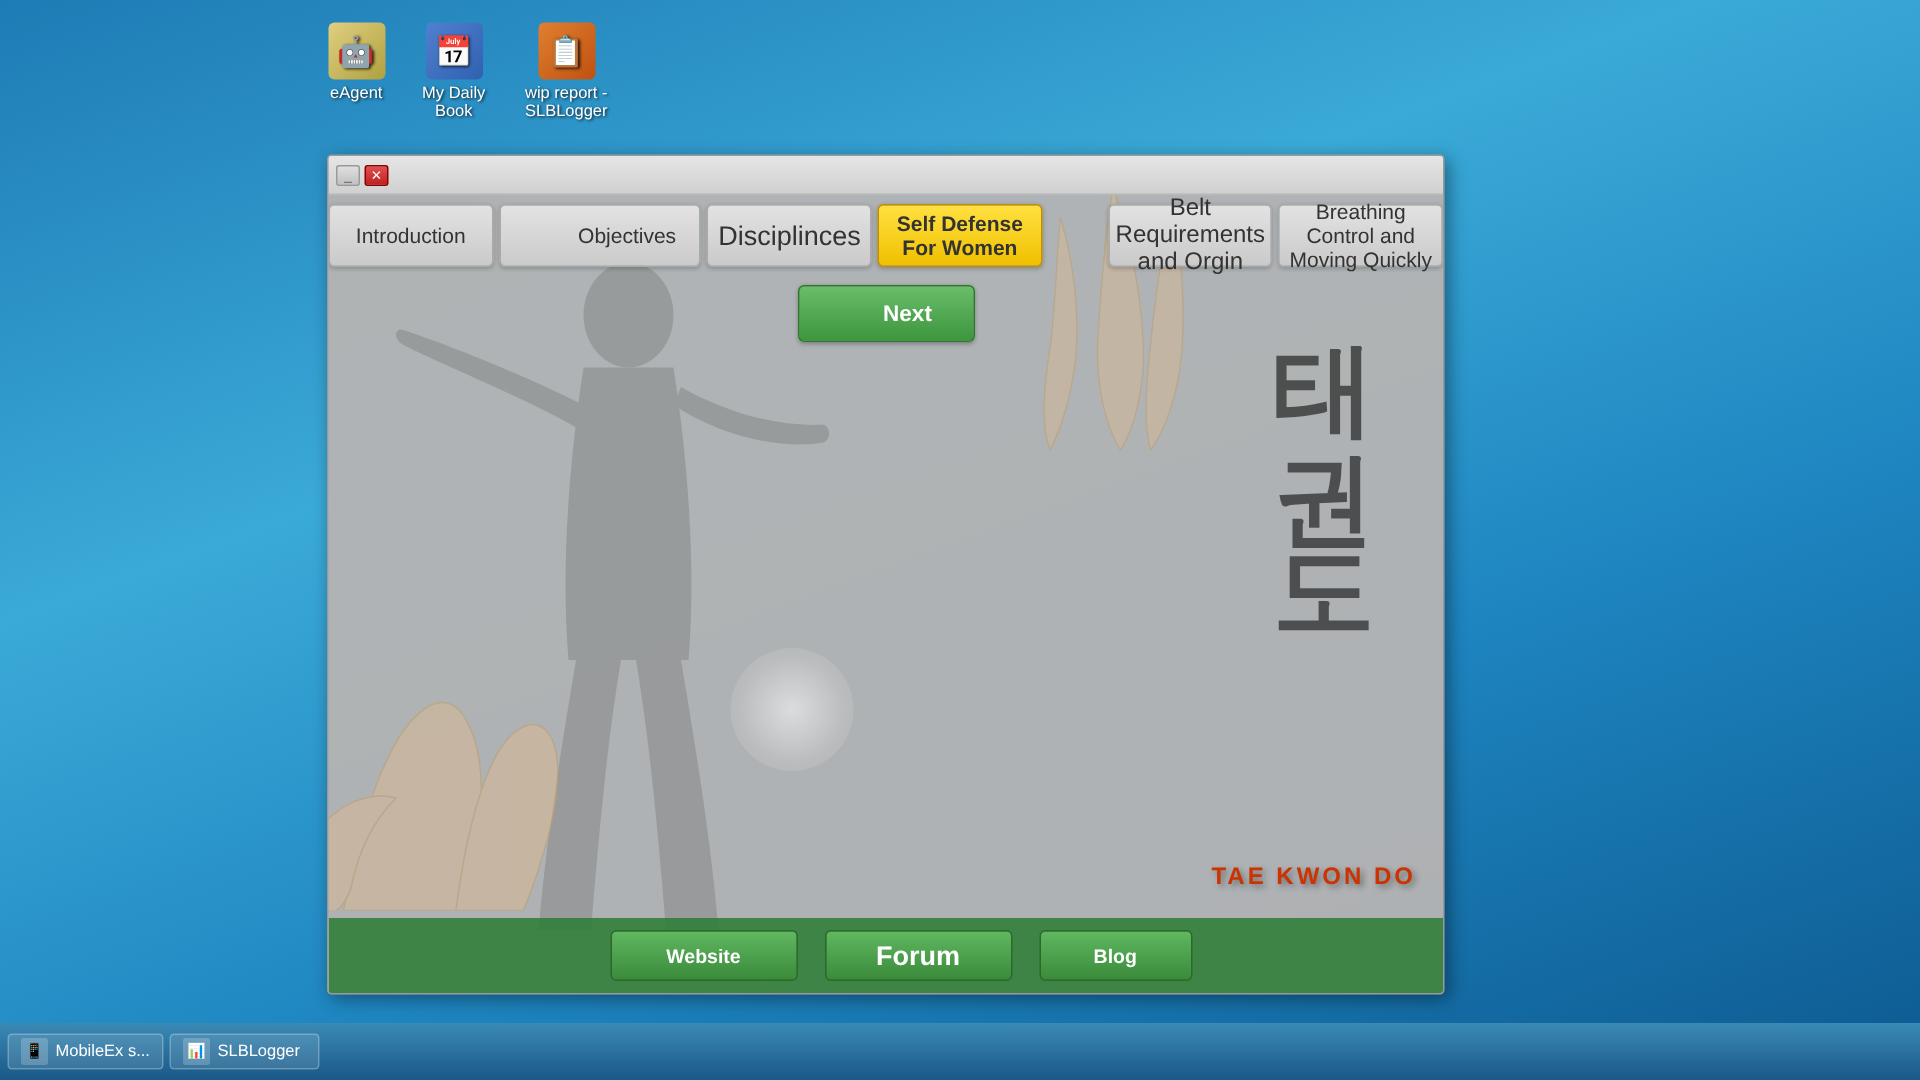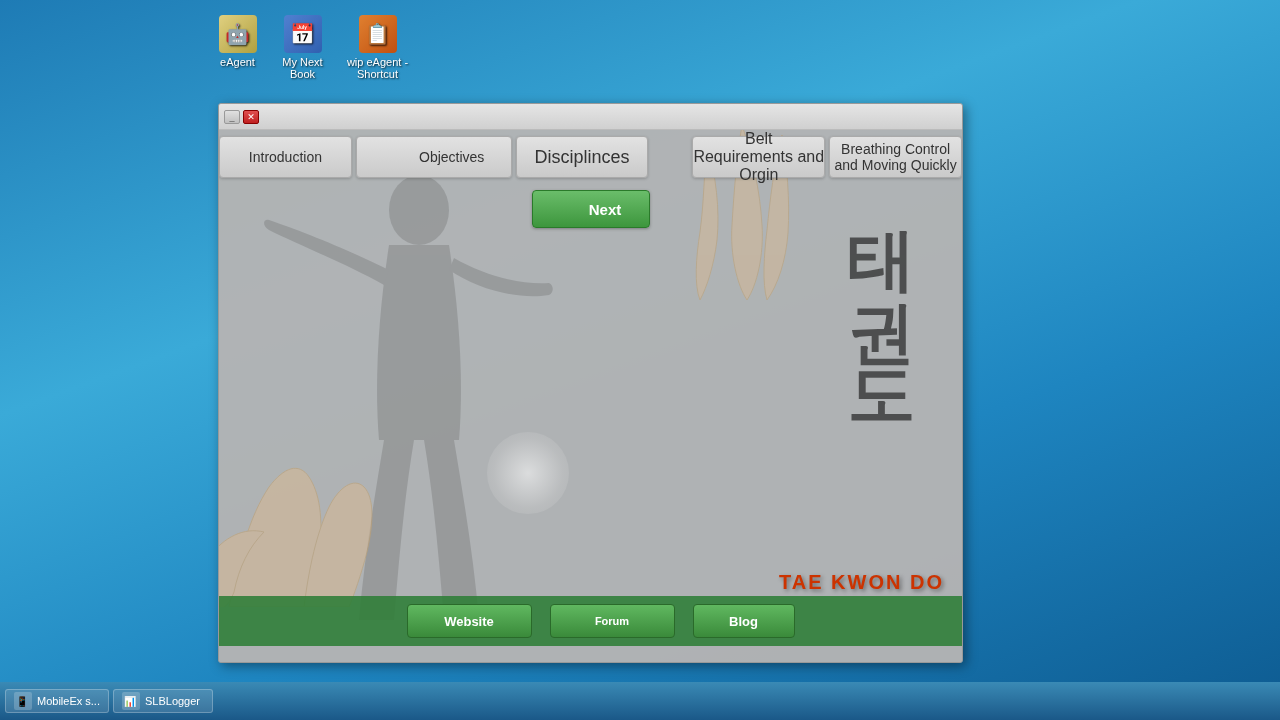--- a/index.html
+++ b/index.html
@@ -17,25 +17,25 @@
 <body>
 
 <div style="position:absolute;top:0;left:0;width:1280px;height:720px;background:linear-gradient(160deg,#1e7bb5 0%,#3aaad8 35%,#1e85c0 65%,#0d5a90 100%);"></div>
 
 <div style="position:absolute;top:15px;left:205px;display:flex;flex-direction:column;align-items:center;color:white;font-size:11px;text-align:center;width:65px;cursor:pointer;text-shadow:1px 1px 2px rgba(0,0,0,0.8);">
   <div style="width:38px;height:38px;background:linear-gradient(135deg,#e0d080,#b0a040);border-radius:4px;display:flex;align-items:center;justify-content:center;font-size:20px;margin-bottom:3px;">🤖</div>
   <span>eAgent</span>
 </div>
 <div style="position:absolute;top:15px;left:270px;display:flex;flex-direction:column;align-items:center;color:white;font-size:11px;text-align:center;width:65px;cursor:pointer;text-shadow:1px 1px 2px rgba(0,0,0,0.8);">
   <div style="width:38px;height:38px;background:linear-gradient(135deg,#5080d0,#3060b0);border-radius:4px;display:flex;align-items:center;justify-content:center;font-size:20px;margin-bottom:3px;">📅</div>
-  <span>My Next Book</span>
+  <span>My Daily Book</span>
 </div>
 <div style="position:absolute;top:15px;left:340px;display:flex;flex-direction:column;align-items:center;color:white;font-size:11px;text-align:center;width:75px;cursor:pointer;text-shadow:1px 1px 2px rgba(0,0,0,0.8);">
   <div style="width:38px;height:38px;background:linear-gradient(135deg,#e08030,#c05010);border-radius:4px;display:flex;align-items:center;justify-content:center;font-size:20px;margin-bottom:3px;">📋</div>
-  <span>wip eAgent - Shortcut</span>
+  <span>wip report - SLBLogger</span>
 </div>
 
 <div style="position:absolute;top:103px;left:218px;width:745px;height:560px;background:rgba(195,195,195,0.88);border:1px solid #999;border-radius:3px;overflow:hidden;box-shadow:3px 3px 12px rgba(0,0,0,0.4);">
 
   <div style="height:26px;background:linear-gradient(to bottom,#e5e5e5,#d0d0d0);border-bottom:1px solid #bbb;display:flex;align-items:center;padding:0 5px;gap:3px;">
     <div style="width:16px;height:14px;border-radius:2px;border:1px solid #999;background:linear-gradient(to bottom,#e0e0e0,#c0c0c0);display:flex;align-items:center;justify-content:center;cursor:pointer;font-size:9px;color:#555;">_</div>
     <div style="width:16px;height:14px;border-radius:2px;border:1px solid #800;background:linear-gradient(to bottom,#e05050,#c02020);display:flex;align-items:center;justify-content:center;cursor:pointer;font-size:9px;color:white;">✕</div>
   </div>
 
   <div style="position:relative;width:100%;height:calc(100% - 26px);background:rgba(175,175,175,0.75);overflow:hidden;">
@@ -93,46 +93,49 @@
       </button>
 
       <button style="width:362px;height:42px;border:1px solid #aaa;border-radius:4px;background:linear-gradient(to bottom,#e2e2e2,#cacaca);font-size:14px;color:#333;cursor:pointer;display:flex;align-items:center;justify-content:center;box-shadow:0 1px 3px rgba(0,0,0,0.2);padding-left:36px;">
         <span>Objectives</span>
       </button>
 
       <button style="width:362px;height:42px;border:1px solid #aaa;border-radius:4px;background:linear-gradient(to bottom,#e2e2e2,#cacaca);font-size:18px;color:#333;cursor:pointer;display:flex;align-items:center;justify-content:center;box-shadow:0 1px 3px rgba(0,0,0,0.2);">
         <span>Disciplinces</span>
       </button>
 
+      <button style="width:362px;height:42px;border:1px solid #c09000;border-radius:4px;background:linear-gradient(to bottom,#ffe040,#f0c000);font-size:14px;font-weight:bold;color:#333;cursor:pointer;display:flex;align-items:center;justify-content:center;box-shadow:0 1px 3px rgba(0,0,0,0.25);">
+        <span>Self Defense For Women</span>
+      </button>
 
       <button style="width:362px;height:42px;border:1px solid #aaa;border-radius:4px;background:linear-gradient(to bottom,#e2e2e2,#cacaca);font-size:16px;color:#333;cursor:pointer;display:flex;align-items:center;justify-content:center;box-shadow:0 1px 3px rgba(0,0,0,0.2);margin-left:40px;">
         <span>Belt Requirements and Orgin</span>
       </button>
 
       <button style="width:362px;height:42px;border:1px solid #aaa;border-radius:4px;background:linear-gradient(to bottom,#e2e2e2,#cacaca);font-size:14px;color:#333;cursor:pointer;display:flex;align-items:center;justify-content:center;box-shadow:0 1px 3px rgba(0,0,0,0.2);">
         <span>Breathing Control and Moving Quickly</span>
       </button>
 
     </div>
 
     <div style="position:relative;z-index:10;display:flex;justify-content:center;margin-top:12px;">
       <button style="width:118px;height:38px;background:linear-gradient(to bottom,#6abd6a,#3d963d);border:1px solid #2a7a2a;border-radius:4px;color:white;font-size:15px;font-weight:bold;cursor:pointer;box-shadow:0 1px 3px rgba(0,0,0,0.3);padding-left:29px;">
         <span>Next</span>
       </button>
     </div>
 
-    <div style="position:absolute;bottom:68px;right:18px;font-size:20px;font-weight:900;color:#cc3300;text-shadow:2px 2px 4px rgba(0,0,0,0.4);z-index:6;font-family:'Arial Black',Arial,sans-serif;letter-spacing:2px;">TAE KWON DO</div>
+    <div style="position:absolute;bottom:68px;right:18px;font-size:16px;font-weight:900;color:#cc3300;text-shadow:2px 2px 4px rgba(0,0,0,0.4);z-index:6;font-family:'Arial Black',Arial,sans-serif;letter-spacing:2px;">TAE KWON DO</div>
 
-    <div style="position:absolute;bottom:16px;left:0;right:0;height:50px;background:rgba(45,125,55,0.88);display:flex;align-items:center;justify-content:center;gap:18px;z-index:20;padding-left:20px;">
+    <div style="position:absolute;bottom:0;left:0;right:0;height:50px;background:rgba(45,125,55,0.88);display:flex;align-items:center;justify-content:center;gap:18px;z-index:20;padding-left:20px;">
 
       <button style="width:125px;height:34px;background:linear-gradient(to bottom,#60b860,#3a8a3a);border:1px solid #2a6a2a;border-radius:4px;color:white;font-size:13px;font-weight:bold;cursor:pointer;">
         <span>Website</span>
       </button>
 
-      <button style="width:125px;height:34px;background:linear-gradient(to bottom,#60b860,#3a8a3a);border:1px solid #2a6a2a;border-radius:4px;color:white;font-size:11px;font-weight:bold;cursor:pointer;">
+      <button style="width:125px;height:34px;background:linear-gradient(to bottom,#60b860,#3a8a3a);border:1px solid #2a6a2a;border-radius:4px;color:white;font-size:18px;font-weight:bold;cursor:pointer;">
         <span>Forum</span>
       </button>
 
       <button style="width:102px;height:34px;background:linear-gradient(to bottom,#60b860,#3a8a3a);border:1px solid #2a6a2a;border-radius:4px;color:white;font-size:13px;font-weight:bold;cursor:pointer;">
         <span>Blog</span>
       </button>
 
 
     </div>
 

